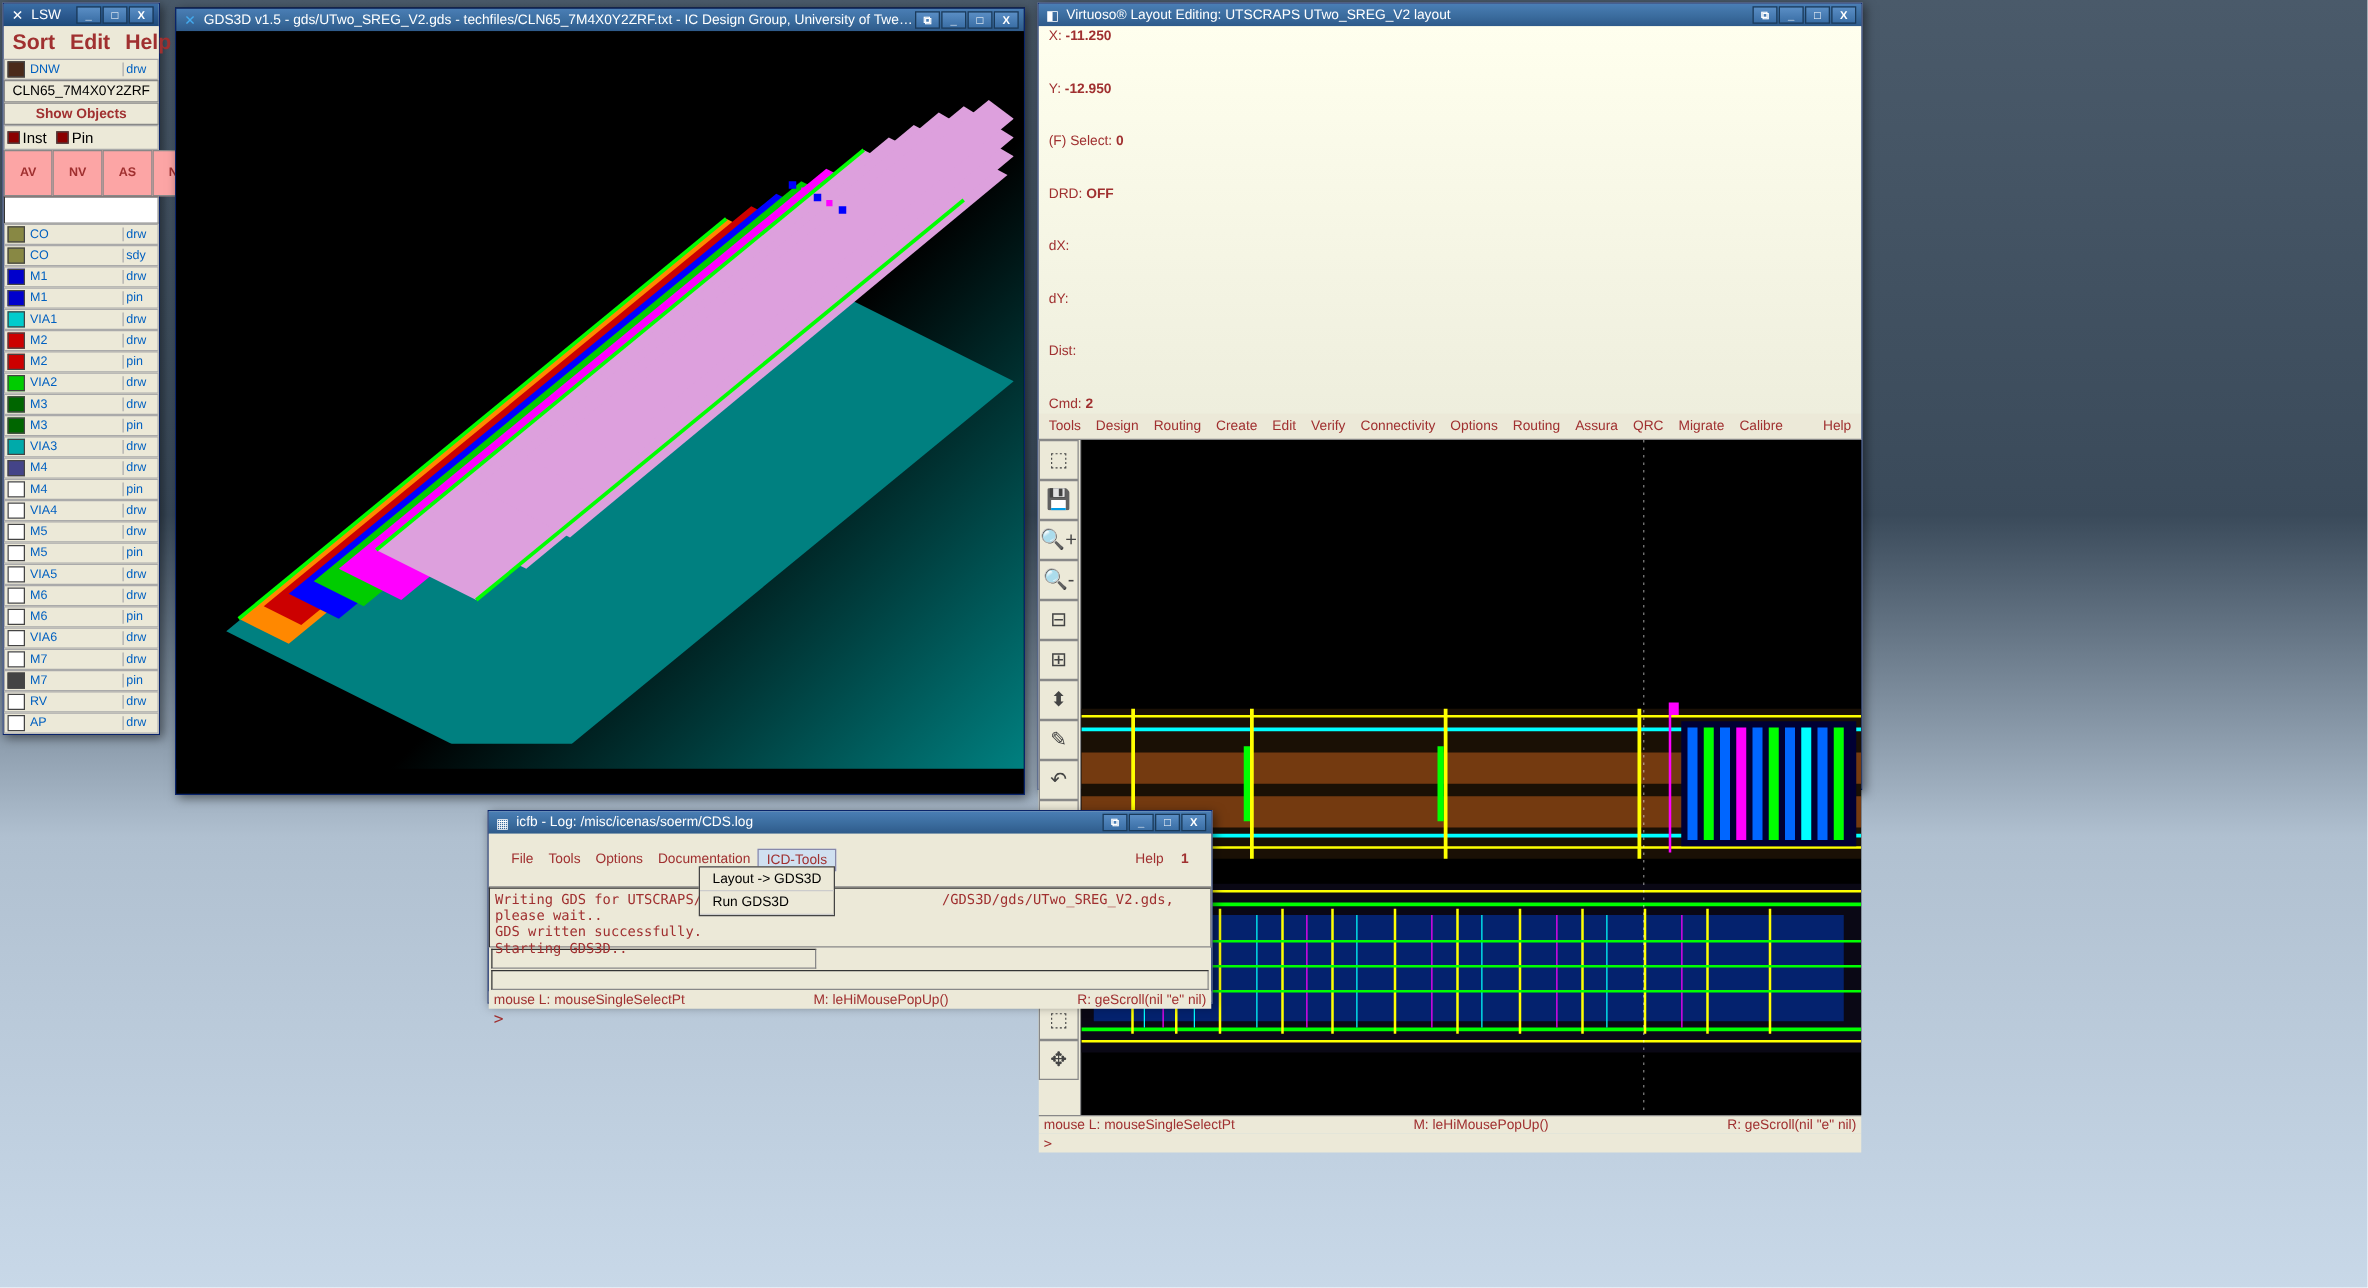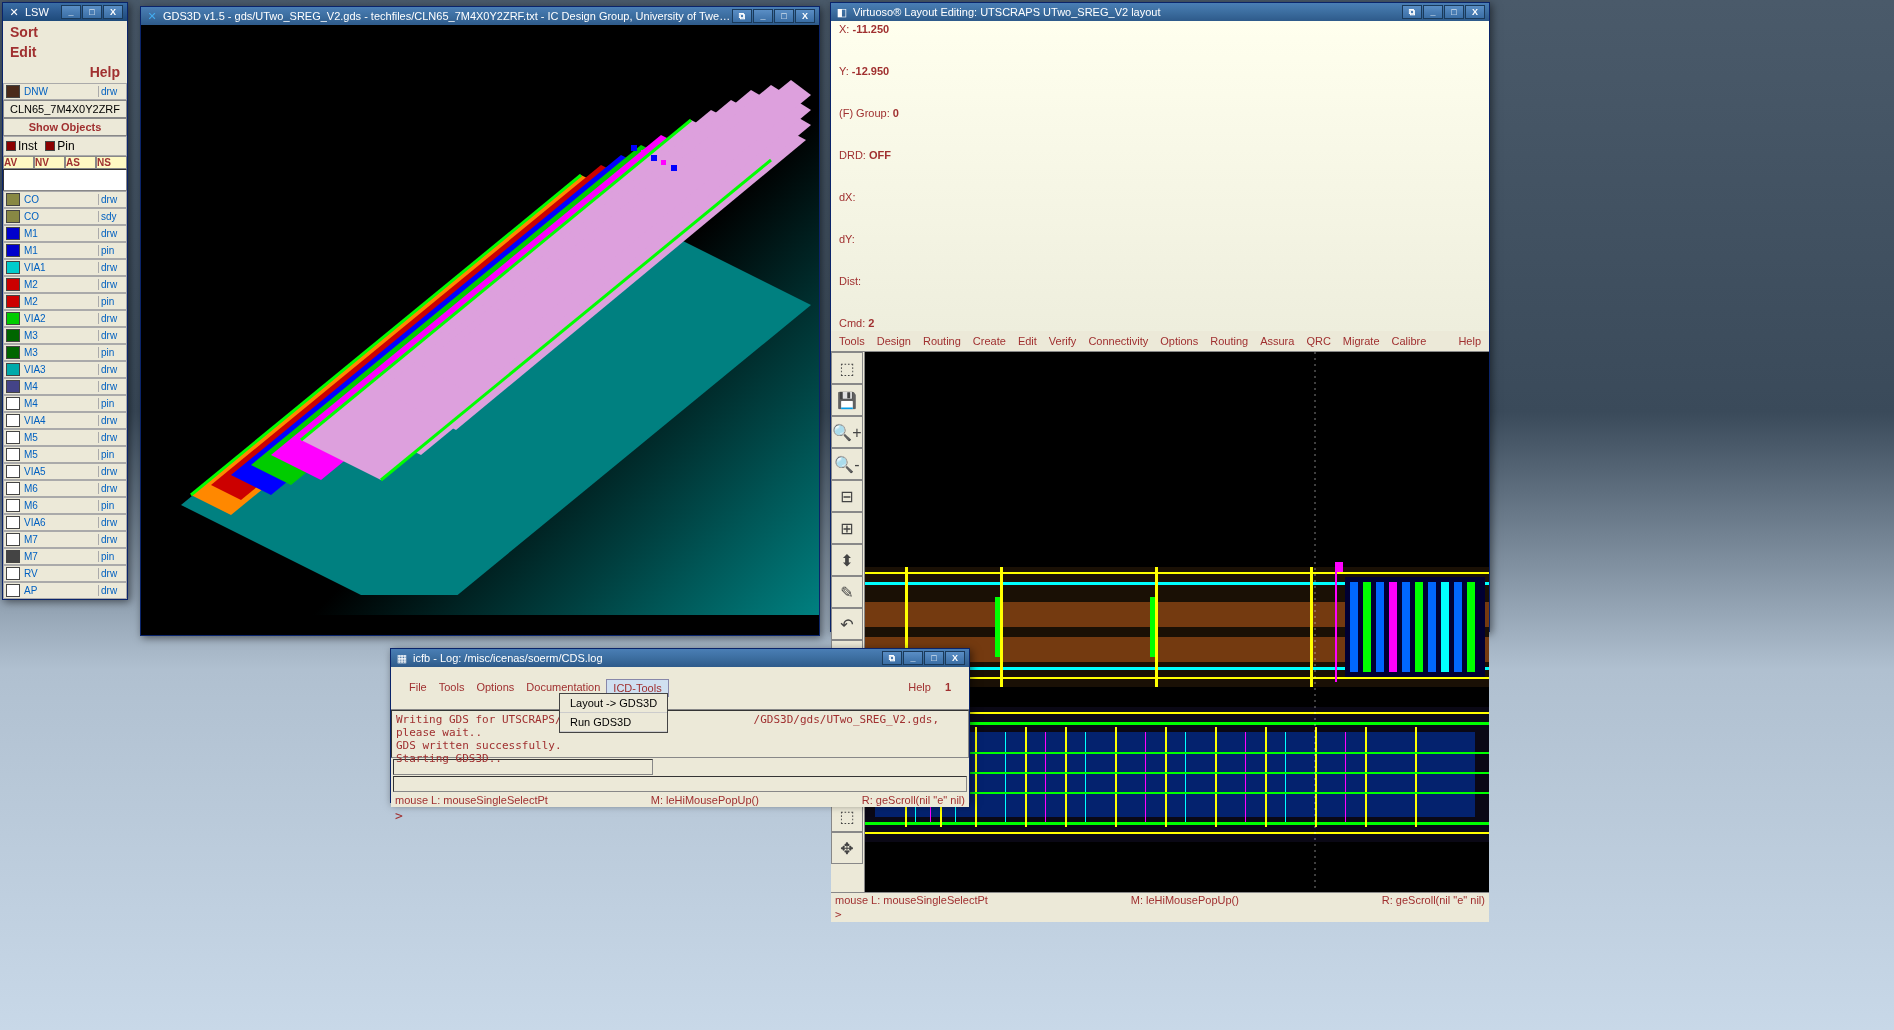--- a/index.html
+++ b/index.html
@@ -20,33 +20,33 @@
     .titlebar .title { flex: 1; white-space: nowrap; overflow: hidden; text-overflow: ellipsis; }
     .win-controls { display: flex; gap: 1px; }
     .win-btn { 
       width: 20px; height: 14px; background: linear-gradient(180deg, #5a8ec5 0%, #3a6ea5 100%);
       border: 1px solid #1a3a5a; color: #fff; font-size: 9px; font-weight: bold;
       display: flex; align-items: center; justify-content: center; cursor: pointer;
     }
     
     
     #lsw { left: 2px; top: 2px; width: 126px; }
-    #lsw .menu { display: flex; background: #ece9d8; padding: 1px; font-size: 14px; flex-direction: column; }
+    #lsw .menu { display: flex; background: #ece9d8; padding: 1px; font-size: 17px; }
     #lsw .menu span { padding: 2px 6px; color: #a03030; font-weight: bold; cursor: pointer; }
     #lsw .layer-row { 
       display: flex; align-items: center; font-size: 10px; 
       border: 1px solid #aaa; background: #ece9d8; height: 17px; margin: 0;
     }
     #lsw .layer-swatch { width: 14px; height: 13px; border: 1px solid #444; margin: 0 2px; flex-shrink: 0; }
     #lsw .layer-name { flex: 1; color: #0060c0; padding-left: 2px; }
     #lsw .layer-purpose { width: 28px; color: #0060c0; text-align: left; padding-left: 2px; border-left: 1px solid #aaa; margin-left: 20px; }
     #lsw .btn-row { display: flex; }
     #lsw .tool-btn { 
-      flex: 1; border: 1px solid #888; background: #fef9c3; font-size: 10px; 
-      padding: 0; color: #a03030; font-weight: bold; text-align: left; cursor: pointer;
+      flex: 1; border: 1px solid #888; background: #fca5a5; font-size: 10px; 
+      padding: 12px; color: #a03030; font-weight: bold; text-align: left; cursor: pointer;
     }
     #lsw .show-objects { border: 1px solid #888; background: #ece9d8; font-size: 11px; padding: 2px; color: #a03030; font-weight: bold; text-align: center; }
     #lsw .inst-pin { display: flex; font-size: 12px; padding: 2px; gap: 8px; background: #ece9d8; border: 1px solid #aaa; }
     #lsw .inst-pin span { display: flex; align-items: center; gap: 2px; }
     #lsw .checkbox { width: 10px; height: 10px; background: #8b0000; border: 1px solid #444; }
     #lsw .filter-input { width: 100%; height: 22px; border: 1px inset #888; background: #fff; }
     #lsw-layers { max-height: 410px; overflow: hidden; }
     
     
     #gds3d { left: 140px; top: 6px; width: 680px; height: 630px; background: #000; }
@@ -330,21 +330,21 @@
     <div class="win-controls">
       <div class="win-btn">⧉</div>
       <div class="win-btn">_</div>
       <div class="win-btn">□</div>
       <div class="win-btn">X</div>
     </div>
   </div>
   <div class="status-bar">
     <span><span>X:</span> <span class="val">-11.250</span></span>
     <span><span>Y:</span> <span class="val">-12.950</span></span>
-    <span><span>(F) Group:</span> <span class="val">0</span></span>
+    <span><span>(F) Select:</span> <span class="val">0</span></span>
     <span><span>DRD:</span> <span class="val">OFF</span></span>
     <span>dX:</span>
     <span>dY:</span>
     <span>Dist:</span>
     <span><span>Cmd:</span> <span class="val">2</span></span>
   </div>
   <div class="menu-bar" id="virtuoso-menu">
     <span>Tools</span>
       <span>Design</span>
       <span>Routing</span>

